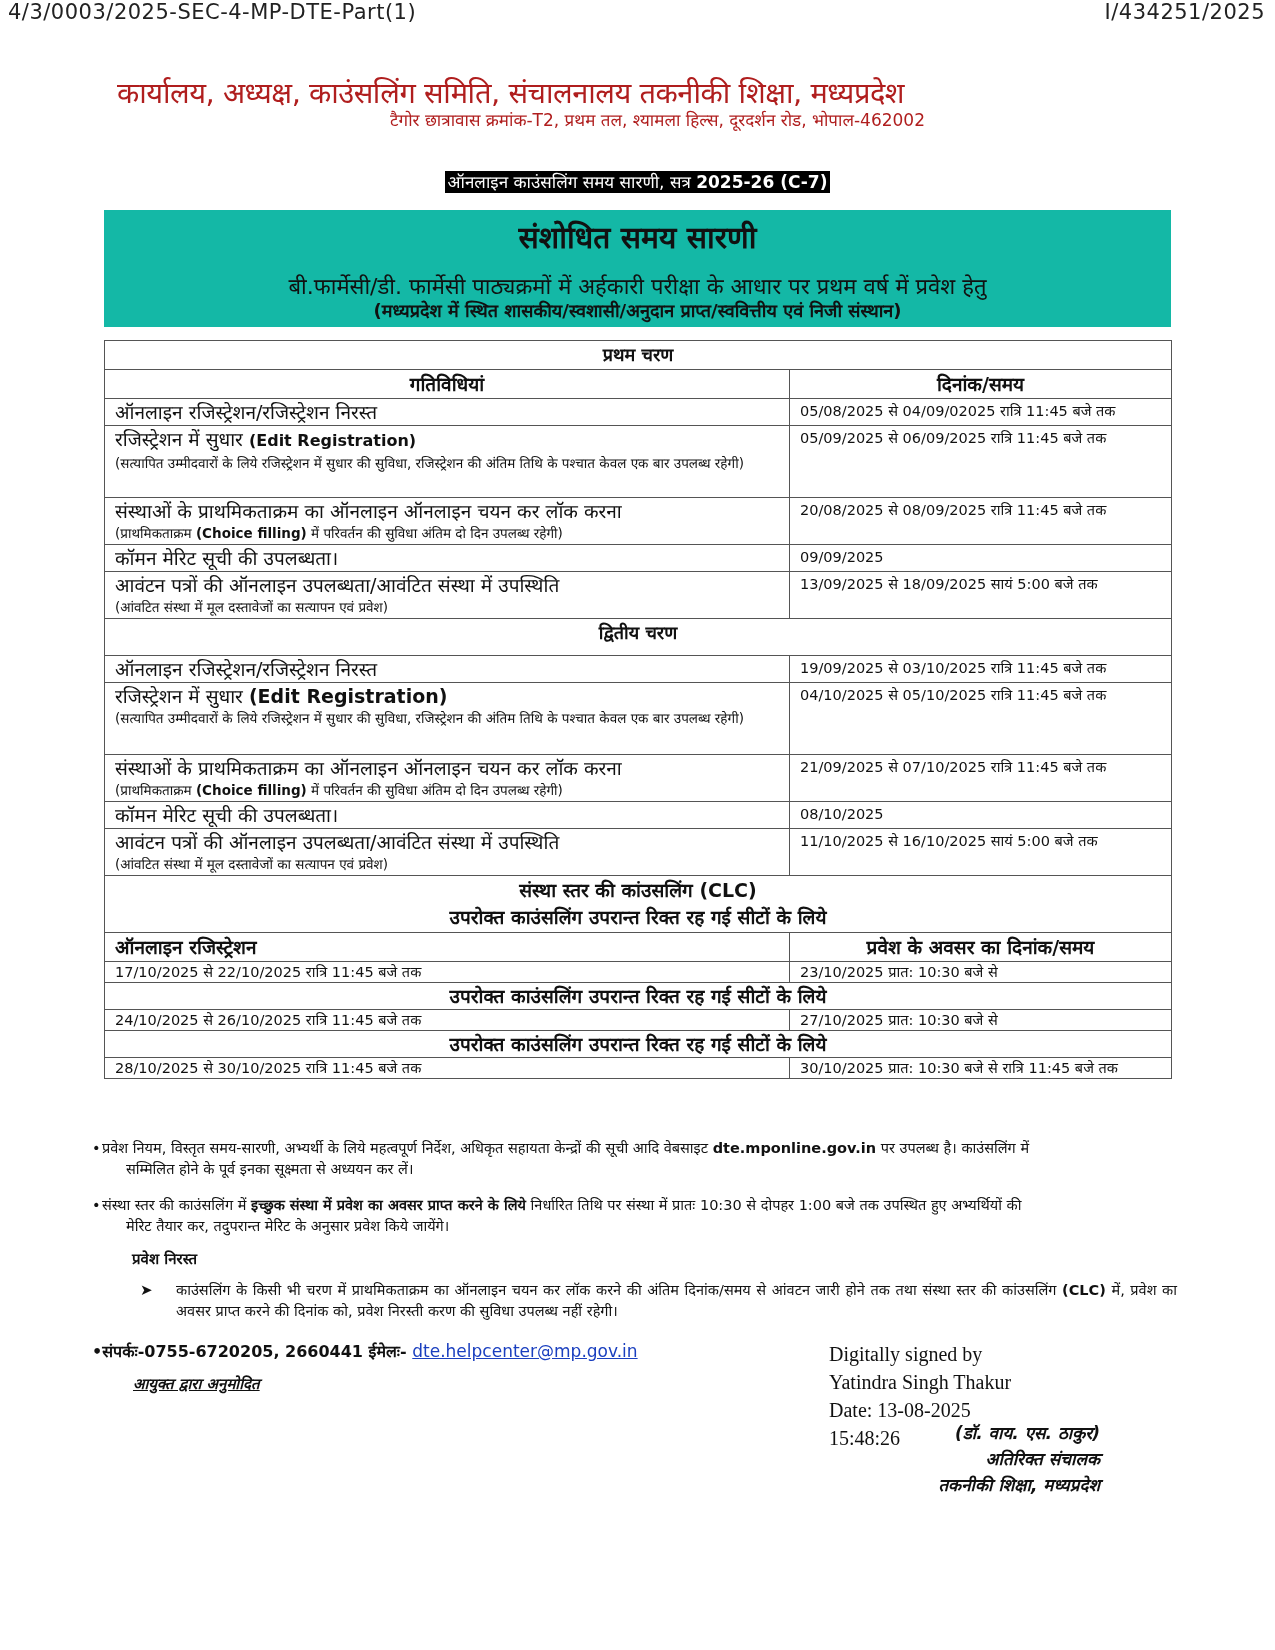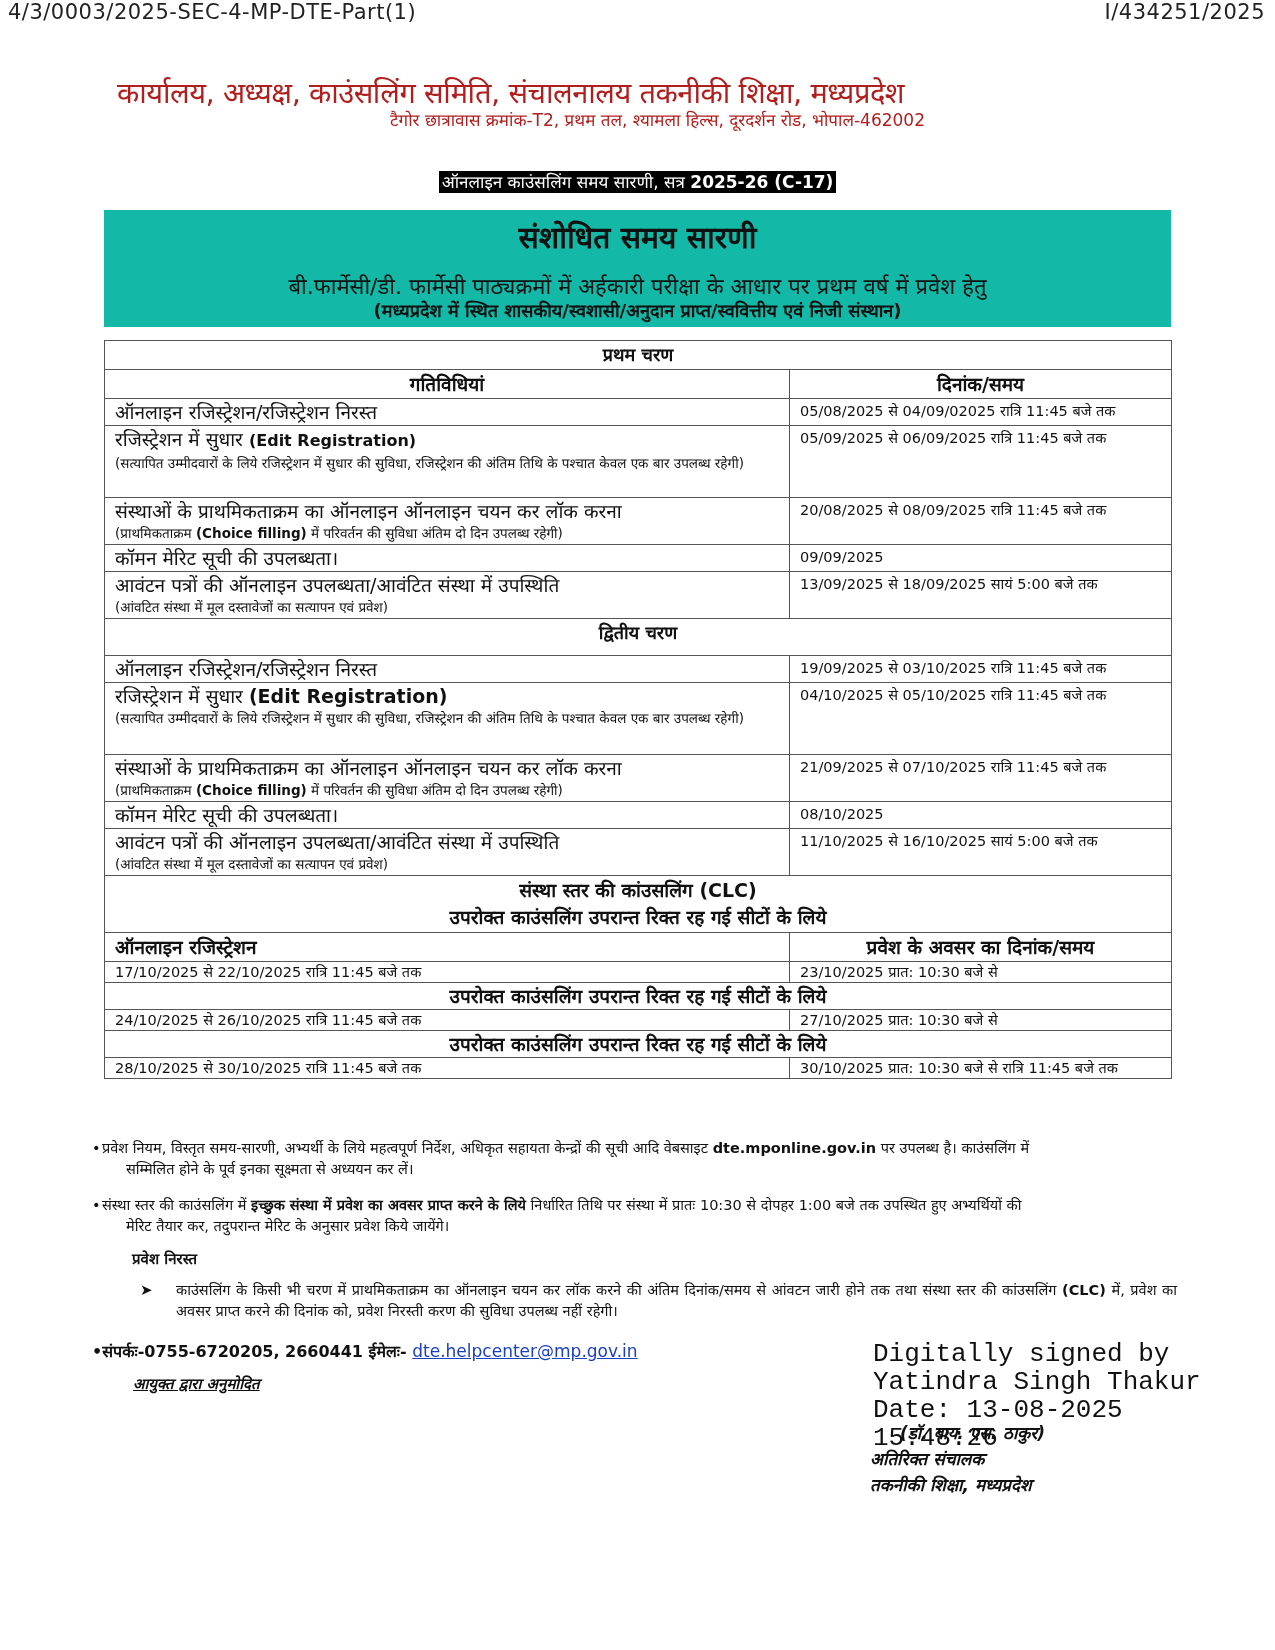--- a/index.html
+++ b/index.html
@@ -77,35 +77,35 @@
   .note-text .indent { display: block; padding-left: 24px; }
   .cancel-head { position: absolute; top: 1248px; left: 132px; font-size: 15px; font-weight: bold; }
   .cancel-item { position: absolute; top: 1280px; left: 140px; width: 1037px; font-size: 14.5px; line-height: 21px; }
   .arrow { position: absolute; left: 0; top: 0; font-size: 15px; }
   .cancel-text { margin-left: 36px; text-align: justify; }
 
   .contact { position: absolute; top: 1340px; left: 92px; font-size: 16px; font-weight: bold; }
   .contact a { color: #1a3fbf; text-decoration: underline; font-weight: normal; font-size: 17px; }
   .approved { position: absolute; top: 1373px; left: 133px; font-size: 15px; font-style: italic; font-weight: bold; text-decoration: underline; }
 
-  .signature { position: absolute; top: 1340px; left: 873px; font-family: Liberation Mono, monospace; font-size: 26px; line-height: 28px; color: #111; }
-  .officer { position: absolute; top: 1420px; left: 870px; width: 230px; text-align: left; font-size: 17px; font-style: italic; font-weight: bold; line-height: 26px; color: #111; }
+  .signature { position: absolute; top: 1340px; left: 829px; font-family: Liberation Serif, serif; font-size: 20px; line-height: 28px; color: #111; }
+  .officer { position: absolute; top: 1420px; left: 870px; width: 230px; text-align: right; font-size: 17px; font-style: italic; font-weight: bold; line-height: 26px; color: #111; }
   .officer .name { margin-left: 30px; }
 </style>
 </head>
 <body>
 
 <div class="ref ref-left">4/3/0003/2025-SEC-4-MP-DTE-Part(1)</div>
 <div class="ref ref-right">I/434251/2025</div>
 
 <div class="office-title">कार्यालय, अध्यक्ष, काउंसलिंग समिति, संचालनालय तकनीकी शिक्षा, मध्यप्रदेश</div>
 <div class="office-address">टैगोर छात्रावास क्रमांक-T2, प्रथम तल, श्यामला हिल्स, दूरदर्शन रोड, भोपाल-462002</div>
 
 <div class="session-banner">
-  <span><span style="padding:0">ऑनलाइन काउंसलिंग समय सारणी, सत्र </span><b>2025-26 (C-17)</b></span>
+  <span><span style="padding:0">ऑनलाइन काउंसलिंग समय सारणी, सत्र </span><b>2025-26 (C-7)</b></span>
 </div>
 
 <div class="title-box">
   <div class="main-title">संशोधित समय सारणी</div>
   <div class="sub-title">बी.फार्मेसी/डी. फार्मेसी पाठ्यक्रमों में अर्हकारी परीक्षा के आधार पर प्रथम वर्ष में प्रवेश हेतु</div>
   <div class="sub-title2">(मध्यप्रदेश में स्थित शासकीय/स्वशासी/अनुदान प्राप्त/स्ववित्तीय एवं निजी संस्थान)</div>
 </div>
 
 <table class="sched">
   <colgroup>

